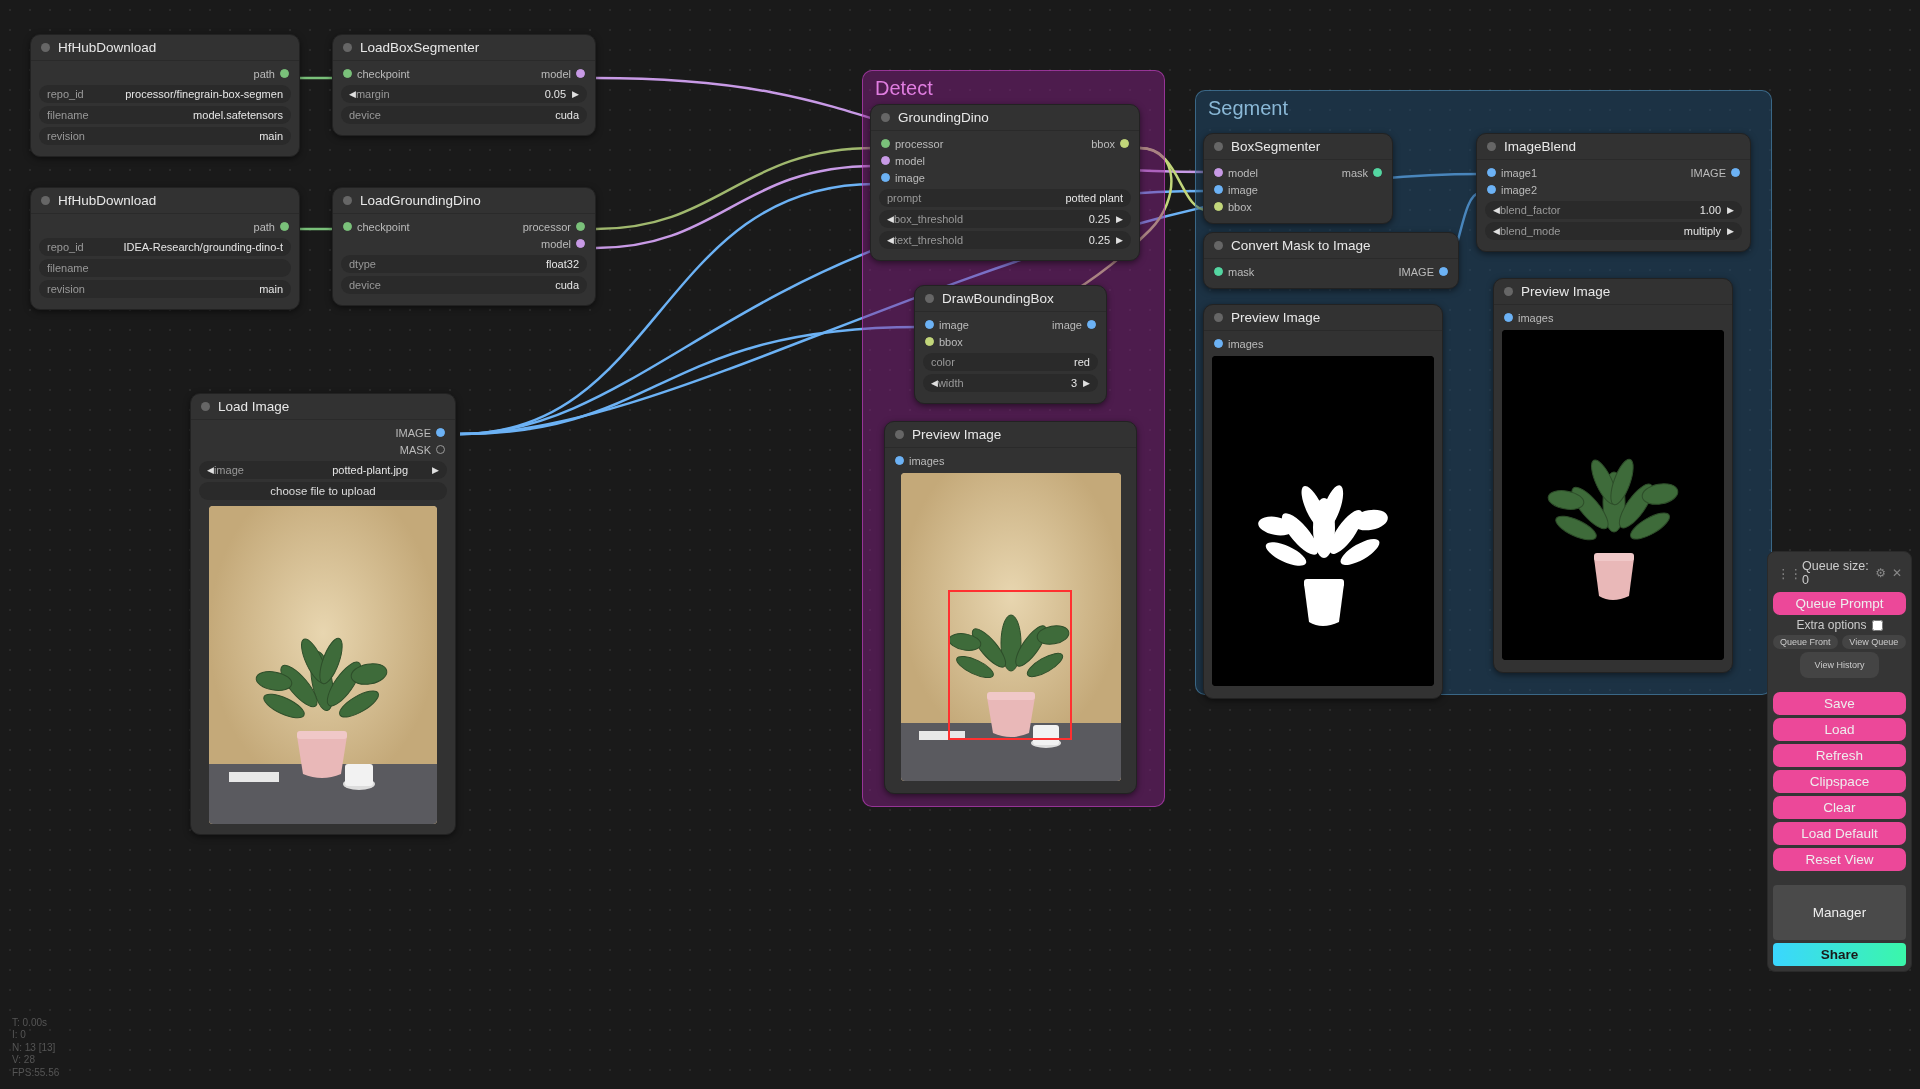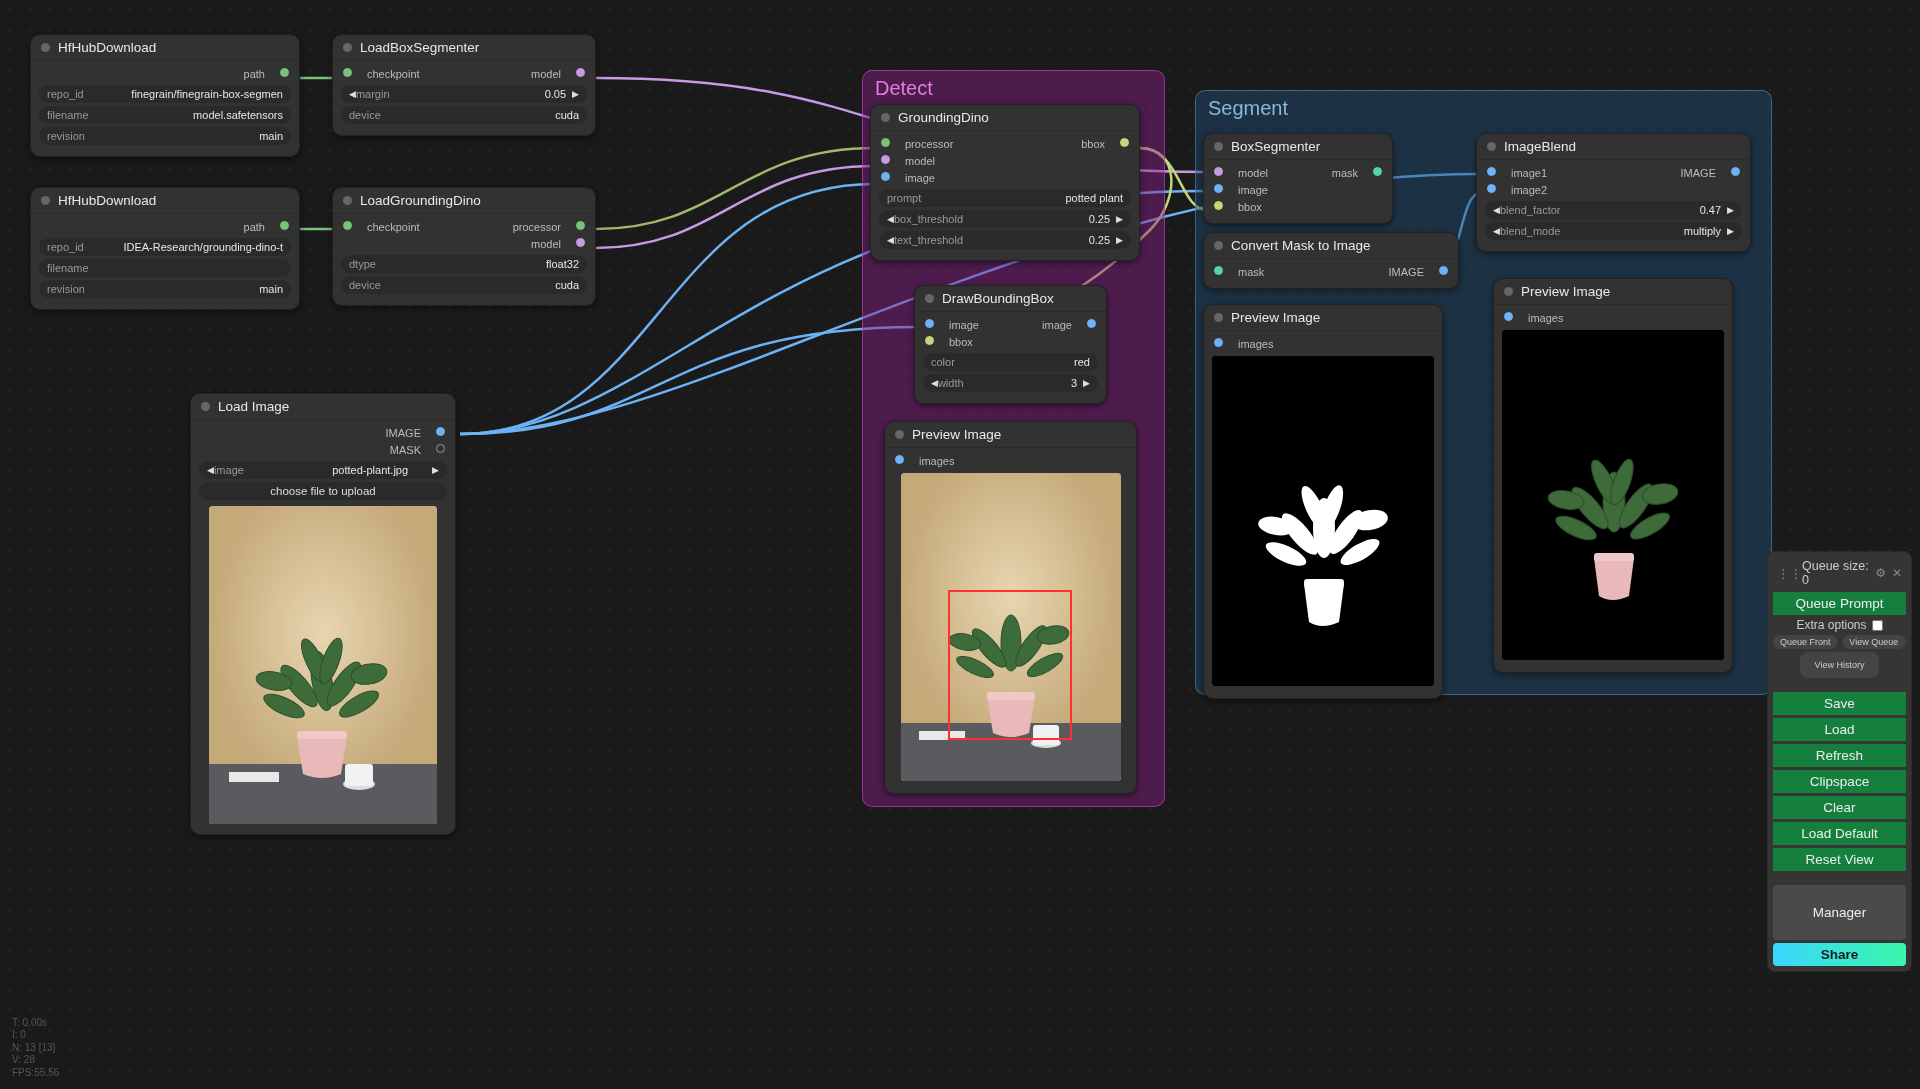--- a/index.html
+++ b/index.html
@@ -16,42 +16,42 @@
 .group-segment .group-title{color:#8ab8d6}
 
 
 .node{position:absolute;background:#323232;border:1px solid #222;border-radius:10px;box-shadow:0 2px 6px rgba(0,0,0,.5);z-index:3}
 .node-title{display:flex;align-items:center;gap:8px;padding:5px 10px;font-size:13.5px;color:#e8e8e8;border-bottom:1px solid #2a2a2a}
 .dot-title{width:9px;height:9px;border-radius:50%;background:#666}
 .node-body{padding:4px 6px 8px}
 
 
 .row{display:flex;justify-content:space-between;align-items:center;font-size:11px;padding:1px 4px;min-height:17px;position:relative;color:#bbb}
-.row .l,.row .r{display:flex;align-items:flex-start;gap:15px}
+.row .l,.row .r{display:flex;align-items:center;gap:5px}
 .port{width:9px;height:9px;border-radius:50%;border:1px solid #999;flex-shrink:0}
 .port.str{background:#7ac17a;border-color:#7ac17a}
 .port.mdl{background:#c89ae6;border-color:#c89ae6}
 .port.img{background:#6cb2f5;border-color:#6cb2f5}
 .port.msk{background:#54d6a1;border-color:#54d6a1}
 .port.bbx{background:#c2d67a;border-color:#c2d67a}
 .port.emp{background:transparent}
 
 
 .widget{display:flex;justify-content:space-between;align-items:center;background:#2a2a2a;border-radius:10px;padding:2px 8px;margin:3px 2px;font-size:11px;color:#bbb;min-height:18px}
 .widget .wl{color:#999}
 .widget .wv{color:#e6e6e6}
 .arrow{color:#e0e0e0;cursor:pointer;font-size:9px}
 .btn{background:#2a2a2a;border-radius:10px;text-align:center;padding:3px;margin:3px 2px;font-size:11.5px;color:#ddd;cursor:pointer}
 
 
 .preview-box{margin:4px;background:#000;border-radius:4px;display:flex;align-items:center;justify-content:center;overflow:hidden}
 .menu-wrap{position:absolute;right:8px;top:551px;width:145px;background:#353535;border:1px solid #2a2a2a;border-radius:8px;padding:5px;display:flex;flex-direction:column;gap:3px;z-index:20;font-size:13.5px}
 .menu-wrap .qrow{display:flex;justify-content:space-between;align-items:center;padding:2px 4px;color:#ccc;font-size:12.5px}
 .menu-wrap .qrow .xicons{display:flex;gap:6px;color:#888;font-size:12px}
-.mbtn{background:#15803d;border-radius:0;text-align:center;padding:4px 0;color:#eee;cursor:pointer}
+.mbtn{background:#ec4899;border-radius:7px;text-align:center;padding:4px 0;color:#eee;cursor:pointer}
 .smallrow{display:flex;gap:4px}
 .smallrow .mini{flex:1;background:#444;border-radius:8px;font-size:9px;text-align:center;padding:2px 0;color:#ccc}
 .viewhist{background:#444;border-radius:8px;font-size:9px;text-align:center;padding:8px 0;color:#ccc;width:60%;margin:0 auto}
 .extra{display:flex;justify-content:center;align-items:center;gap:5px;font-size:12px;color:#ccc}
 .extra input{width:11px;height:11px}
 .gap{height:8px}
 .mgr{background:#4a4a4a;border-radius:4px;text-align:center;padding:20px 0;color:#eee;cursor:pointer}
 .share{background:linear-gradient(90deg,#3ad6ff,#3af7a9);border-radius:4px;text-align:center;padding:4px 0;color:#1a1a1a;font-weight:600;cursor:pointer}
 
 
@@ -121,21 +121,21 @@
   <div class="node-body">
     <div class="row">
         <span class="l"></span>
         <span class="r">
           <span>path</span>
           <span class="port str"></span>
         </span>
       </div>
     <div class="widget">
         <span class="wl">repo_id</span>
-        <span class="wv">finegrain/finegrain-box-segmen</span>
+        <span class="wv">processor/finegrain-box-segmen</span>
       </div>
     <div class="widget">
         <span class="wl">filename</span>
         <span class="wv">model.safetensors</span>
       </div>
     <div class="widget">
         <span class="wl">revision</span>
         <span class="wv">main</span>
       </div>
   </div>
@@ -529,21 +529,21 @@
     <div class="row">
         <span class="l">
           <span class="port img"></span>
           <span>image2</span>
         </span>
         <span class="r"></span>
       </div>
     <div class="widget">
         <span class="arrow">◀</span>
         <span class="wl">blend_factor</span>
-        <span class="wv" style="margin-left:auto;margin-right:6px">0.47</span>
+        <span class="wv" style="margin-left:auto;margin-right:6px">1.00</span>
         <span class="arrow">▶</span>
       </div>
     <div class="widget">
         <span class="arrow">◀</span>
         <span class="wl">blend_mode</span>
         <span class="wv" style="margin-left:auto;margin-right:6px">multiply</span>
         <span class="arrow">▶</span>
       </div>
   </div>
 </div>

